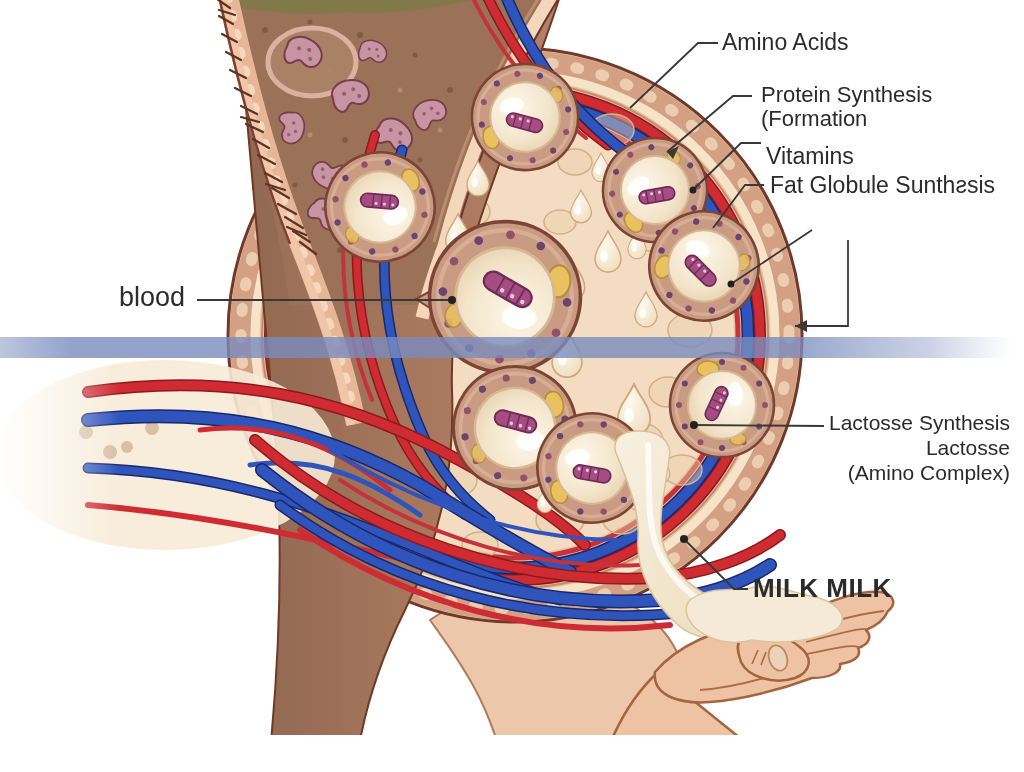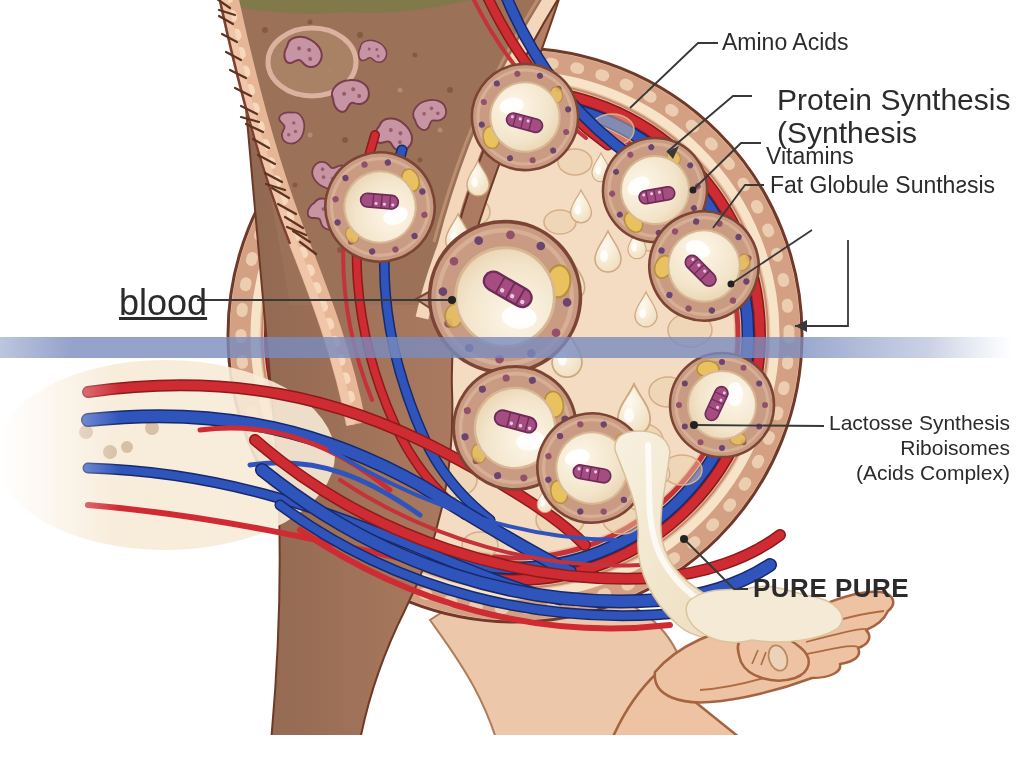--- a/index.html
+++ b/index.html
@@ -1,24 +1,24 @@
 <!DOCTYPE html>
 <html><head>
 <meta charset="utf-8">
 <style>
   html,body{margin:0;padding:0;background:#fff;}
   #stage{position:relative;width:1024px;height:735px;background:#fff;overflow:hidden;
          font-family:"Liberation Sans","DejaVu Sans",sans-serif;}
   #art{position:absolute;left:0;top:0;}
   .lbl{position:absolute;color:#2b2b2b;line-height:1.1;white-space:nowrap;}
   #lbl-amino   {left:722px;top:30px; font-size:23px;}
-  #lbl-protein {left:761px;top:83px; font-size:30px;margin-left:16px;}
+  #lbl-protein {left:761px;top:83px; font-size:22px;}
   #lbl-vitamins{left:766px;top:144px;font-size:23px;}
   #lbl-fat     {left:770px;top:173px;font-size:23px;}
-  #lbl-blood   {left:119px;top:283px;font-size:36px;text-decoration:underline;}
+  #lbl-blood   {left:119px;top:283px;font-size:27px;}
   #lbl-lactose {left:829px;top:411px;font-size:21px;line-height:1.18;text-align:right;}
   #lbl-puremilk{left:753px;top:574px;font-size:26px;font-weight:600;letter-spacing:.5px;}
 </style>
 </head>
 <body>
 
 <div id="stage">
 
 <svg id="art" width="1024" height="772" viewBox="0 0 1024 772">
   <defs>
@@ -325,32 +325,32 @@
     <circle cx="694" cy="425" r="4" fill="#222" stroke="none"></circle>
     <path d="M748,589 L734,589 L684,539"></path>
     <circle cx="684" cy="539" r="4" fill="#222" stroke="none"></circle>
   </g>
 </svg>
 
 <div class="lbl" id="lbl-amino">Amino Acids</div>
 
 <div class="lbl" id="lbl-protein">
   <span>Protein Synthesis</span><br>
-  <span>(Synthesis</span>
+  <span>(Formation</span>
 </div>
 
 <div class="lbl" id="lbl-vitamins">Vitamins</div>
 
 <div class="lbl" id="lbl-fat">
   <span>Fat Globule Sunthƨsis</span><br>
 </div>
 
 <div class="lbl" id="lbl-blood">blood</div>
 
 <div class="lbl" id="lbl-lactose">
   <span>Lactosse Synthesis</span><br>
-  <span>Riboisomes</span><br>
-  <span>(Acids Complex)</span>
+  <span>Lactosse</span><br>
+  <span>(Amino Complex)</span>
 </div>
 
-<div class="lbl" id="lbl-puremilk">PURE PURE</div>
+<div class="lbl" id="lbl-puremilk">MILK MILK</div>
 
 </div>
 
 </body></html>

